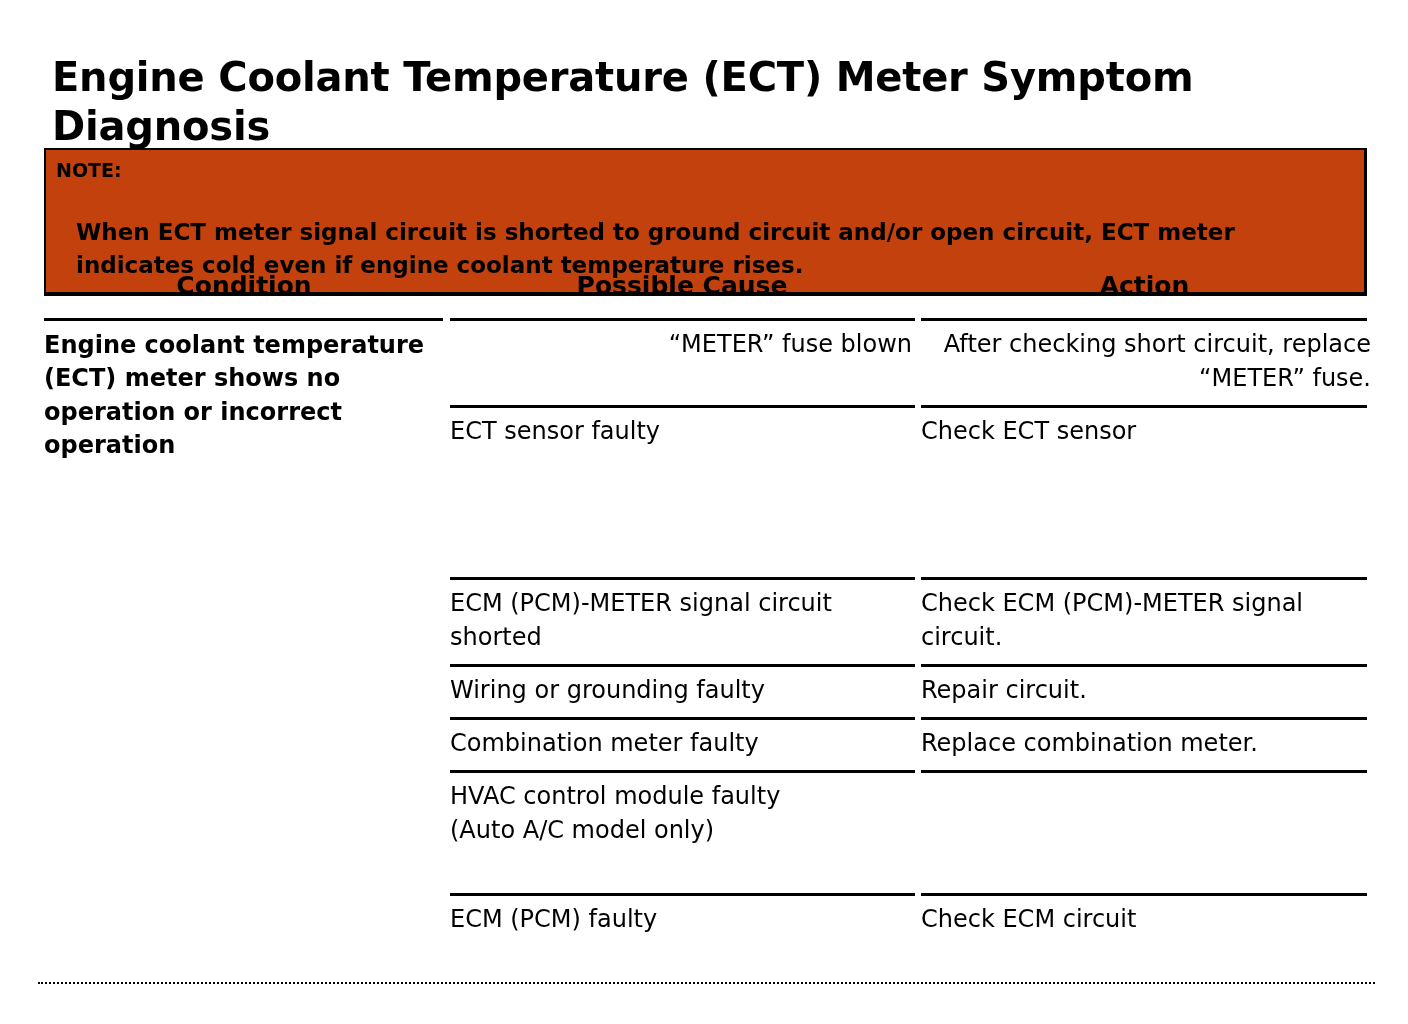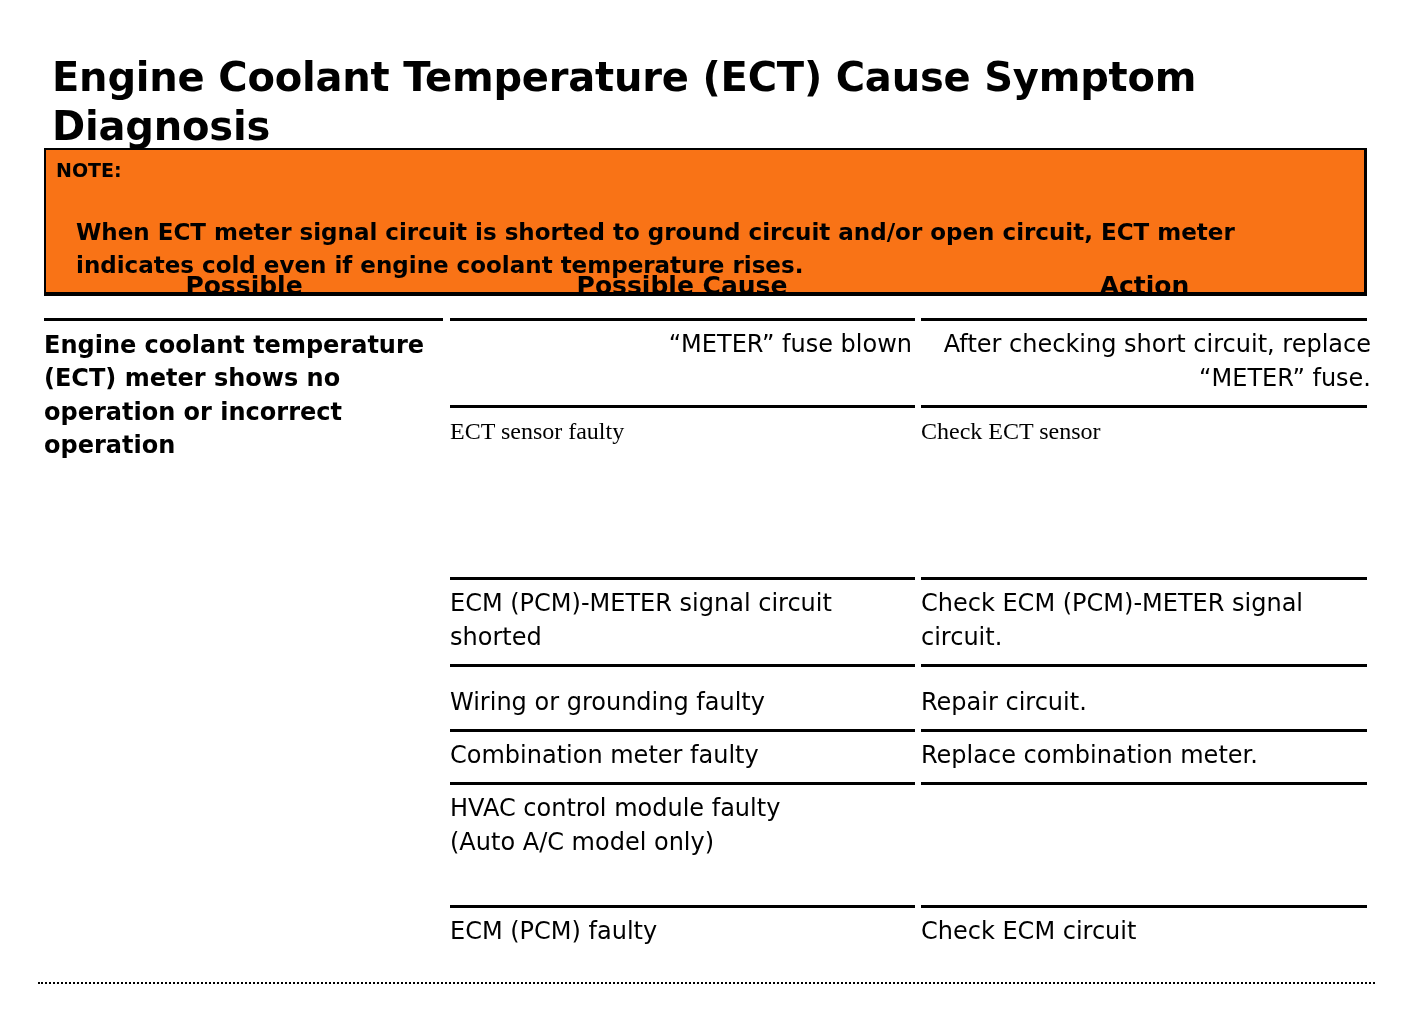--- a/index.html
+++ b/index.html
@@ -42,21 +42,21 @@
     position: absolute;
     left: 44px;
     top: 148px;
     width: 1323px;
     box-sizing: border-box;
     border-top: 2px solid #000;
     border-left: 2px solid #000;
     border-right: 3px solid #000;
     border-bottom: 4px solid #000;
     padding: 8px 10px 10px 10px;
-    background: #f97316;
+    background: #c2410c;
   }
   .note-label {
     font-size: 19px;
     font-weight: bold;
     line-height: 1.35;
   }
   .note-body {
     font-size: 23px;
     font-weight: bold;
     line-height: 1.45;
@@ -163,31 +163,31 @@
     width: 1337px;
     height: 0;
     border-top: 2px dotted #000;
   }
 </style>
 </head>
 <body>
 
 <div class="page">
 
-  <h1 class="title">Engine Coolant Temperature (ECT) Cause Symptom Diagnosis</h1>
+  <h1 class="title">Engine Coolant Temperature (ECT) Meter Symptom Diagnosis</h1>
 
   <div class="note-box">
     <div class="note-label">NOTE:</div>
     <div class="note-body">When ECT meter signal circuit is shorted to ground circuit and/or open circuit, ECT meter indicates cold even if engine coolant temperature rises.</div>
   </div>
 
   <div class="table">
 
     <div class="thead">
-      <div class="th c1">Possible</div>
+      <div class="th c1">Condition</div>
       <div class="th c2">Possible Cause</div>
       <div class="th c3">Action</div>
     </div>
 
     <div class="hrule">
       <span class="seg1"></span>
       <span class="seg2"></span>
       <span class="seg3"></span>
     </div>
 
@@ -202,21 +202,21 @@
             <div class="cell cause">“METER” fuse blown</div>
             <div class="cell action" style="white-space:normal;">After checking short circuit, replace “METER” fuse.</div>
           </div>
           <div class="row-rule">
             <span class="sa"></span>
             <span class="sb"></span>
           </div>
         </div>
 
         <div class="row">
-          <div class="cells" style="height:163px;font-family:Liberation Serif, serif;">
+          <div class="cells" style="height:163px;">
             <div class="cell cause">ECT sensor faulty</div>
             <div class="cell action">Check ECT sensor</div>
           </div>
           <div class="row-rule">
             <span class="sa"></span>
             <span class="sb"></span>
           </div>
         </div>
 
         <div class="row">
@@ -224,21 +224,21 @@
             <div class="cell cause">ECM (PCM)-METER signal circuit shorted</div>
             <div class="cell action" style="white-space:normal; width:452px;">Check ECM (PCM)-METER signal circuit.</div>
           </div>
           <div class="row-rule">
             <span class="sa"></span>
             <span class="sb"></span>
           </div>
         </div>
 
         <div class="row">
-          <div class="cells" style="height:44px;margin-top:12px;">
+          <div class="cells" style="height:44px;">
             <div class="cell cause">Wiring or grounding faulty</div>
             <div class="cell action">Repair circuit.</div>
           </div>
           <div class="row-rule">
             <span class="sa"></span>
             <span class="sb"></span>
           </div>
         </div>
 
         <div class="row">

